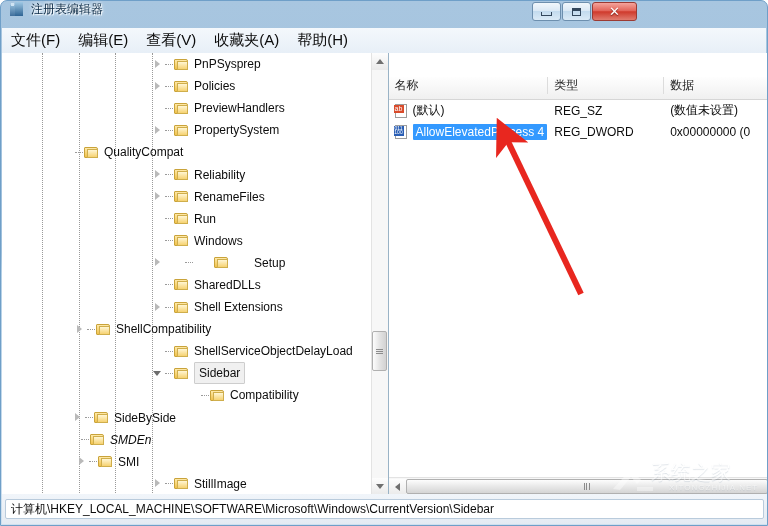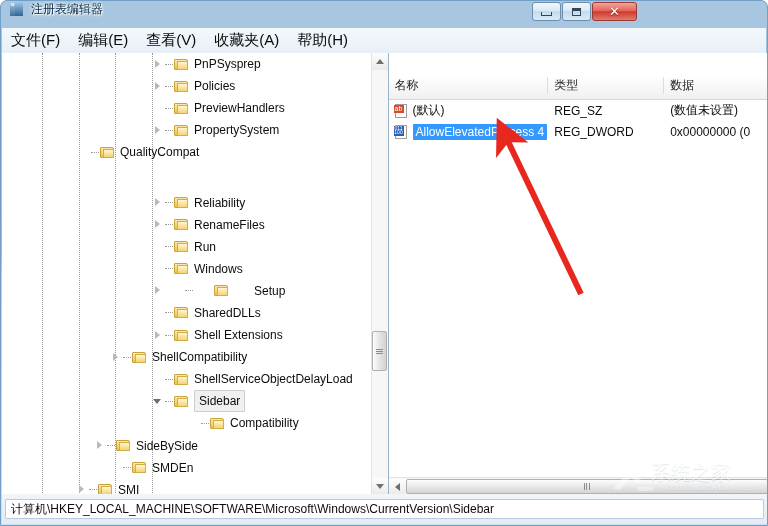--- a/index.html
+++ b/index.html
@@ -283,30 +283,30 @@
           </div>
           <div class="tree-row" style="padding-left: 150px;">
             <span class="twisty closed"></span>
             <span class="dash"></span>
             <span class="folder">
               <span class="back"></span>
               <span class="front"></span>
             </span>
             <span class="tree-label">PropertySystem</span>
           </div>
-          <div class="tree-row" style="padding-left: 76px;">
+          <div class="tree-row" style="padding-left: 60px;">
             <span class="twisty"></span>
             <span class="dash"></span>
             <span class="folder">
               <span class="back"></span>
               <span class="front"></span>
             </span>
             <span class="tree-label">QualityCompat</span>
           </div>
-          <div class="tree-row" style="padding-left: 150px; margin-top: 28px;">
+          <div class="tree-row" style="padding-left: 150px;">
             <span class="twisty closed"></span>
             <span class="dash"></span>
             <span class="folder">
               <span class="back"></span>
               <span class="front"></span>
             </span>
             <span class="tree-label">Reliability</span>
           </div>
           <div class="tree-row" style="padding-left: 150px;">
             <span class="twisty closed"></span>
@@ -355,21 +355,21 @@
           </div>
           <div class="tree-row" style="padding-left: 150px;">
             <span class="twisty closed"></span>
             <span class="dash"></span>
             <span class="folder">
               <span class="back"></span>
               <span class="front"></span>
             </span>
             <span class="tree-label">Shell Extensions</span>
           </div>
-          <div class="tree-row" style="padding-left: 108px;">
+          <div class="tree-row" style="padding-left: 72px;">
             <span class="twisty closed"></span>
             <span class="dash"></span>
             <span class="folder">
               <span class="back"></span>
               <span class="front"></span>
             </span>
             <span class="tree-label">ShellCompatibility</span>
           </div>
           <div class="tree-row" style="padding-left: 150px; text-align: center;">
             <span class="twisty"></span>
@@ -391,30 +391,30 @@
           </div>
           <div class="tree-row" style="padding-left: 186px;">
             <span class="twisty"></span>
             <span class="dash"></span>
             <span class="folder">
               <span class="back"></span>
               <span class="front"></span>
             </span>
             <span class="tree-label">Compatibility</span>
           </div>
-          <div class="tree-row" style="padding-left: 92px;">
+          <div class="tree-row" style="padding-left: 62px; margin-left: 8px;">
             <span class="twisty closed"></span>
             <span class="dash"></span>
             <span class="folder">
               <span class="back"></span>
               <span class="front"></span>
             </span>
             <span class="tree-label">SideBySide</span>
           </div>
-          <div class="tree-row" style="padding-left: 108px;">
+          <div class="tree-row" style="padding-left: 66px; font-style: italic;">
             <span class="twisty"></span>
             <span class="dash"></span>
             <span class="folder">
               <span class="back"></span>
               <span class="front"></span>
             </span>
             <span class="tree-label">SMDEn</span>
           </div>
           <div class="tree-row" style="padding-left: 74px;">
             <span class="twisty closed"></span>

